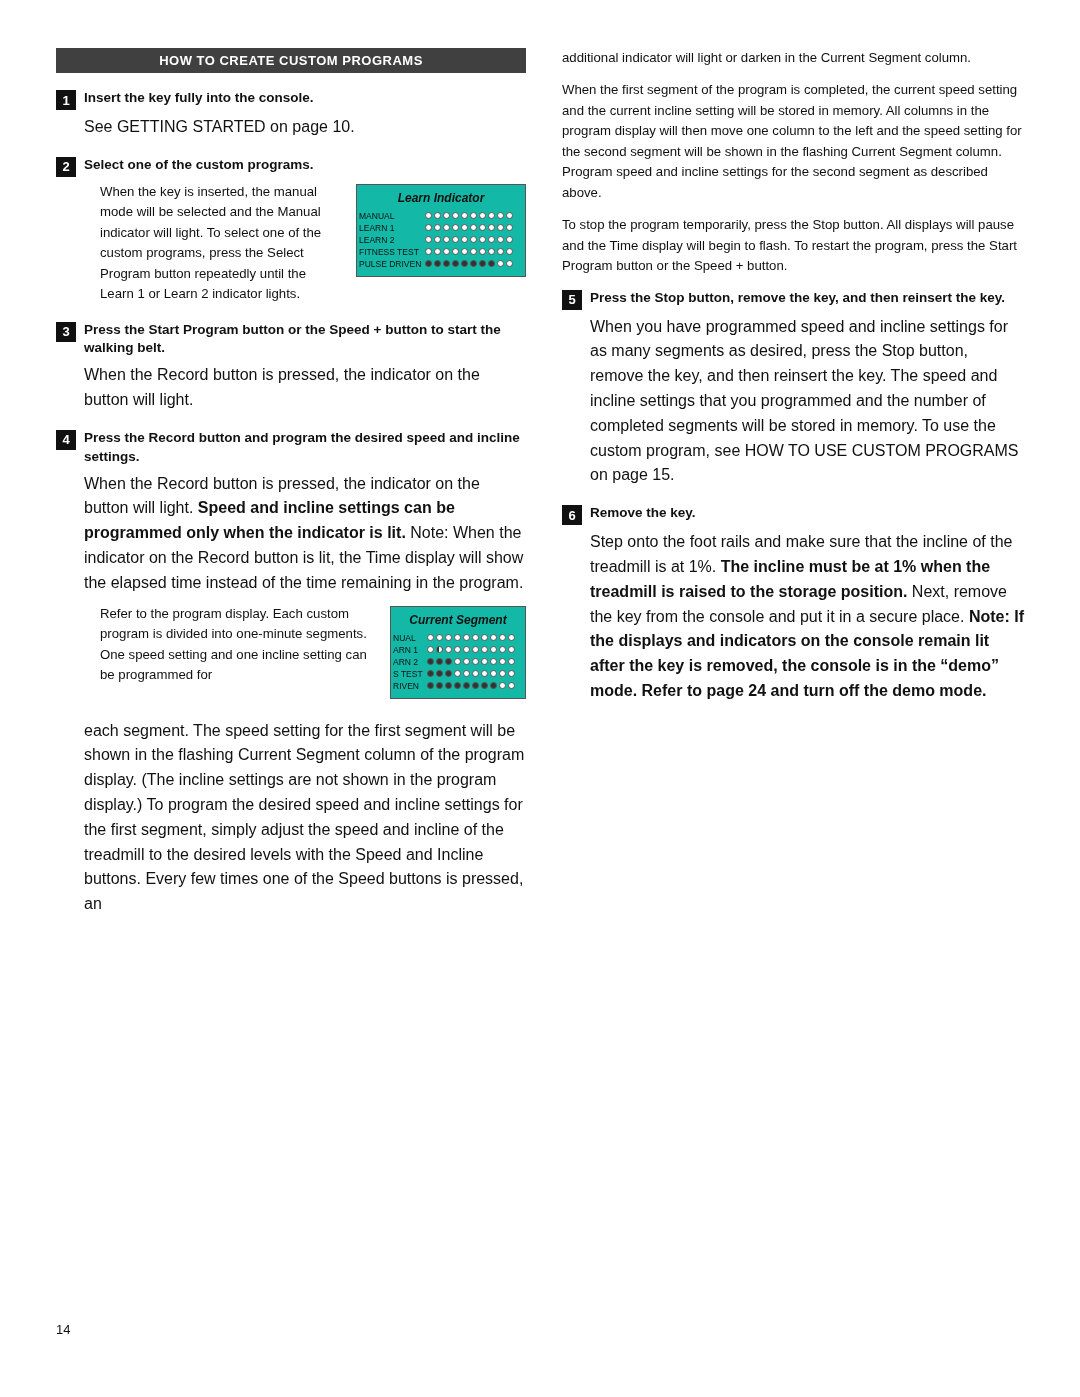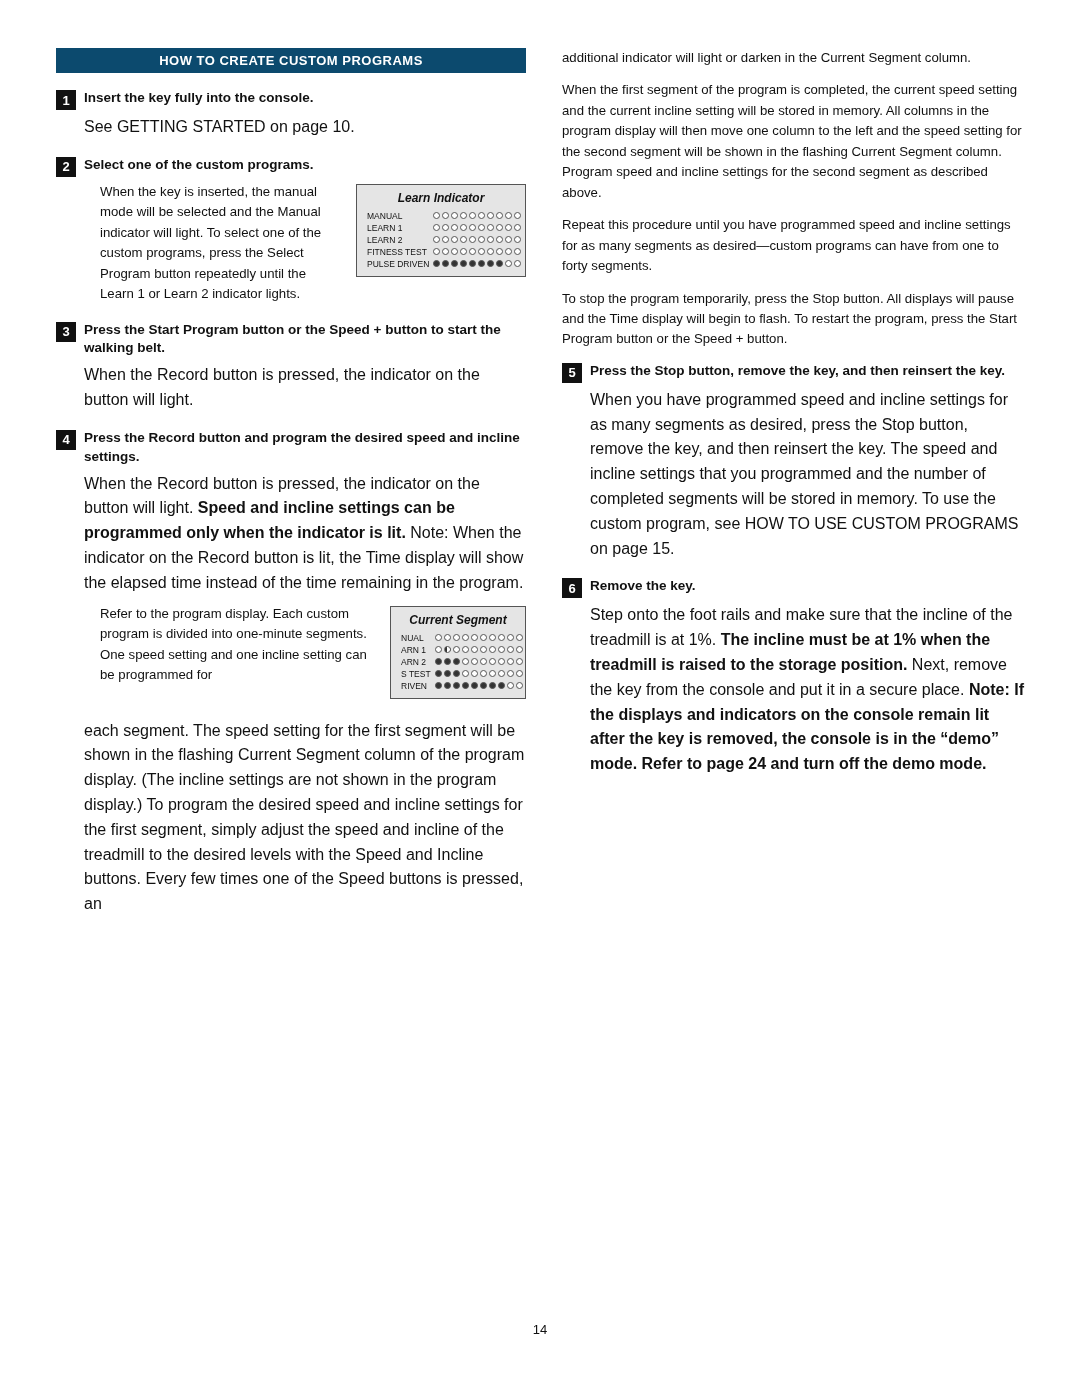--- a/index.html
+++ b/index.html
@@ -24,21 +24,21 @@
       flex: 1;
     }
     .col-left {
       width: 470px;
       flex-shrink: 0;
     }
     .col-right {
       flex: 1;
     }
     .section-header {
-      background: #0c4a6e;
+      background: #404040;
       color: #fff;
       font-weight: bold;
       font-size: 13px;
       text-align: center;
       padding: 5px 10px;
       letter-spacing: 0.5px;
       margin-bottom: 16px;
     }
     .step-block {
       margin-bottom: 16px;
@@ -81,23 +81,23 @@
       gap: 14px;
       align-items: flex-start;
     }
     .step-text-part {
       flex: 1;
       font-size: 13.2px;
       line-height: 1.55;
     }
     .figure-box {
       border: 1.5px solid #555;
-      padding: 6px 8px;
+      padding: 6px 0;
       flex-shrink: 0;
-      background: #e5e5e5;
+      background: #14b8a6;
     }
     .figure-title {
       font-size: 12px;
       font-weight: bold;
       text-align: center;
       margin-bottom: 5px;
       font-style: italic;
     }
     .indicator-table {
       font-size: 9px;
@@ -127,21 +127,21 @@
       background: #fff;
       display: inline-block;
     }
     .dot.filled {
       background: #333;
     }
     .dot.half {
       background: linear-gradient(to right, #333 50%, #fff 50%);
     }
     .page-number {
-      text-align: center;
+      text-align: left;
       font-size: 13px;
       margin-top: 24px;
     }
     .right-col-para {
       font-size: 13.2px;
       line-height: 1.55;
       margin-bottom: 12px;
     }
     .right-col-para p {
       margin-bottom: 10px;
@@ -395,23 +395,20 @@
     </div>
 
     <div class="col-right">
       <div class="right-col-para">
         <p>additional indicator will light or darken in the Current Segment column.</p>
       </div>
       <div class="right-col-para">
         <p>When the first segment of the program is completed, the current speed setting and the current incline setting will be stored in memory. All columns in the program display will then move one column to the left and the speed setting for the second segment will be shown in the flashing Current Segment column. Program speed and incline settings for the second segment as described above.</p>
       </div>
       <div class="right-col-para">
-        <p>Repeat this procedure until you have programmed speed and incline settings for as many segments as desired—custom programs can have from one to forty segments.</p>
-      </div>
-      <div class="right-col-para">
         <p>To stop the program temporarily, press the Stop button. All displays will pause and the Time display will begin to flash. To restart the program, press the Start Program button or the Speed + button.</p>
       </div>
 
       <div class="step-block">
         <div class="step-title-row">
           <div class="step-number">5</div>
           <div class="step-title">Press the Stop button, remove the key, and then reinsert the key.</div>
         </div>
         <div class="step-body">
           <p>When you have programmed speed and incline settings for as many segments as desired, press the Stop button, remove the key, and then reinsert the key. The speed and incline settings that you programmed and the number of completed segments will be stored in memory. To use the custom program, see HOW TO USE CUSTOM PROGRAMS on page 15.</p>

